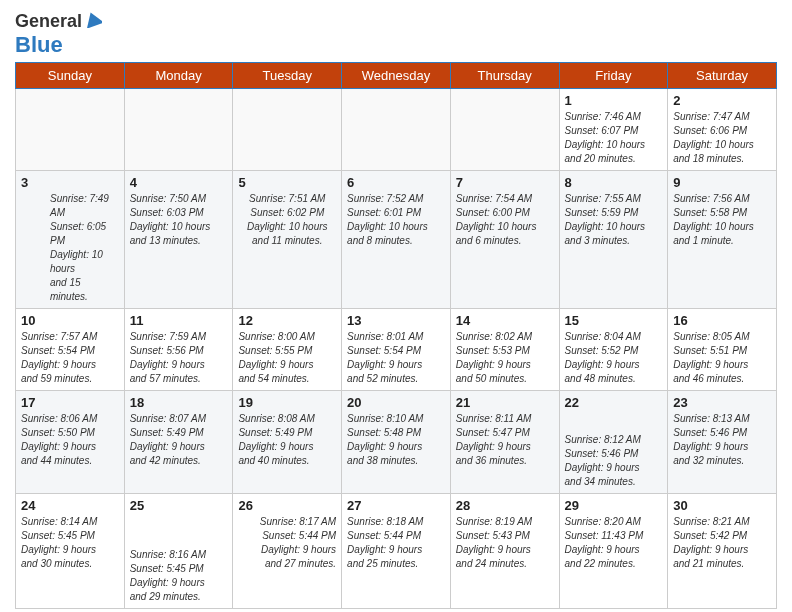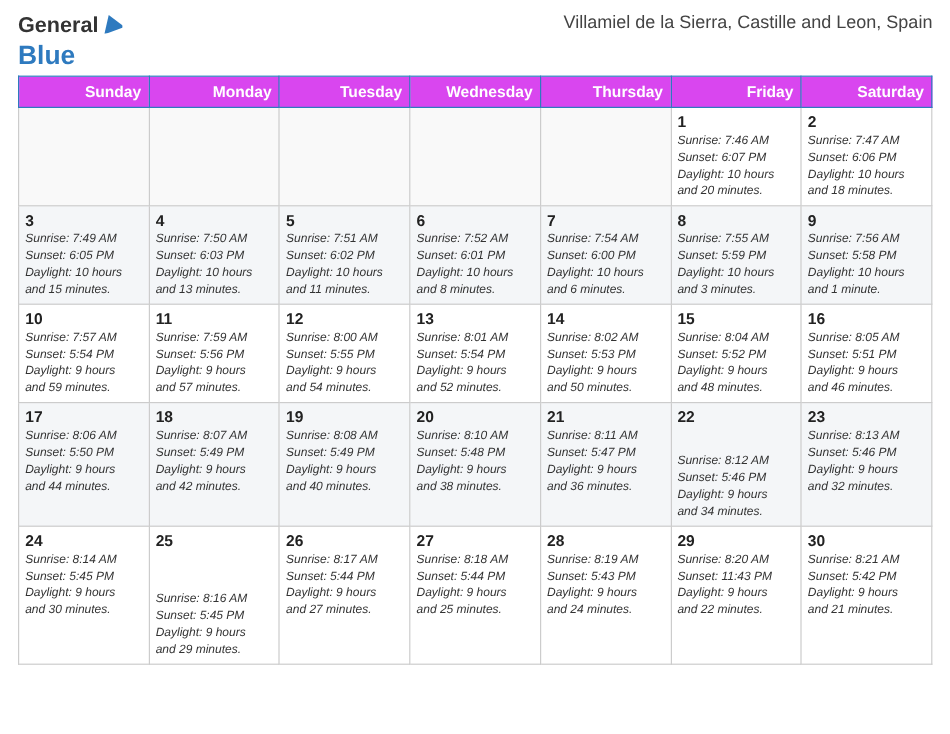--- a/index.html
+++ b/index.html
@@ -45,26 +45,26 @@
     .location-title {
       font-size: 15px;
       color: #444;
     }
     .calendar-table {
       width: 100%;
       border-collapse: collapse;
       table-layout: fixed;
     }
     .calendar-table th {
-      background: #d946ef;
+      background: #c2410c;
       color: #fff;
       font-size: 13px;
-      font-weight: bold;
+      font-weight: normal;
       padding: 5px 6px;
-      text-align: right;
+      text-align: center;
       border: 1px solid #2e7abf;
     }
     .calendar-table td {
       border: 1px solid #ccc;
       vertical-align: top;
       padding: 4px 5px;
       font-size: 11px;
       color: #333;
       height: 80px;
       background: #fff;
@@ -99,21 +99,20 @@
         <span class="logo-general">General</span>
         <span style="display:inline-block;margin-left:2px;">
           <svg width="18" height="18" viewBox="0 0 18 18">
             <polygon points="9,2 18,16 0,16" fill="#2e7abf" transform="rotate(-20,9,9)"></polygon>
           </svg>
         </span>
       </div>
       <span class="logo-blue">Blue</span>
     </div>
     <div class="title-section">
-      <div class="location-title">Villamiel de la Sierra, Castille and Leon, Spain</div>
     </div>
   </div>
 
   <table class="calendar-table">
     <thead>
       <tr>
       <th>Sunday</th>
           <th>Monday</th>
           <th>Tuesday</th>
           <th>Wednesday</th>
@@ -140,35 +139,35 @@
             <span class="day-number">2</span>
             <div class="cell-content" style="white-space: pre-line;">Sunrise: 7:47 AM
 Sunset: 6:06 PM
 Daylight: 10 hours
 and 18 minutes.</div>
           </td>
         </tr>
         <tr>
           <td>
             <span class="day-number">3</span>
-            <div class="cell-content" style="white-space: pre-line;">Sunrise: 7:49 AM
+            <div class="cell-content" style="white-space: pre-line; margin-left: 29px;">Sunrise: 7:49 AM
 Sunset: 6:05 PM
 Daylight: 10 hours
 and 15 minutes.</div>
           </td>
           <td>
             <span class="day-number">4</span>
             <div class="cell-content" style="white-space: pre-line;">Sunrise: 7:50 AM
 Sunset: 6:03 PM
 Daylight: 10 hours
 and 13 minutes.</div>
           </td>
           <td>
             <span class="day-number">5</span>
-            <div class="cell-content" style="white-space: pre-line;">Sunrise: 7:51 AM
+            <div class="cell-content" style="white-space: pre-line; text-align: center;">Sunrise: 7:51 AM
 Sunset: 6:02 PM
 Daylight: 10 hours
 and 11 minutes.</div>
           </td>
           <td>
             <span class="day-number">6</span>
             <div class="cell-content" style="white-space: pre-line;">Sunrise: 7:52 AM
 Sunset: 6:01 PM
 Daylight: 10 hours
 and 8 minutes.</div>
@@ -307,21 +306,21 @@
           </td>
           <td>
             <span class="day-number">25</span>
             <div class="cell-content" style="white-space: pre-line; margin-top: 35px;">Sunrise: 8:16 AM
 Sunset: 5:45 PM
 Daylight: 9 hours
 and 29 minutes.</div>
           </td>
           <td>
             <span class="day-number">26</span>
-            <div class="cell-content" style="white-space: pre-line;">Sunrise: 8:17 AM
+            <div class="cell-content" style="white-space: pre-line; text-align: right;">Sunrise: 8:17 AM
 Sunset: 5:44 PM
 Daylight: 9 hours
 and 27 minutes.</div>
           </td>
           <td>
             <span class="day-number">27</span>
             <div class="cell-content" style="white-space: pre-line;">Sunrise: 8:18 AM
 Sunset: 5:44 PM
 Daylight: 9 hours
 and 25 minutes.</div>

